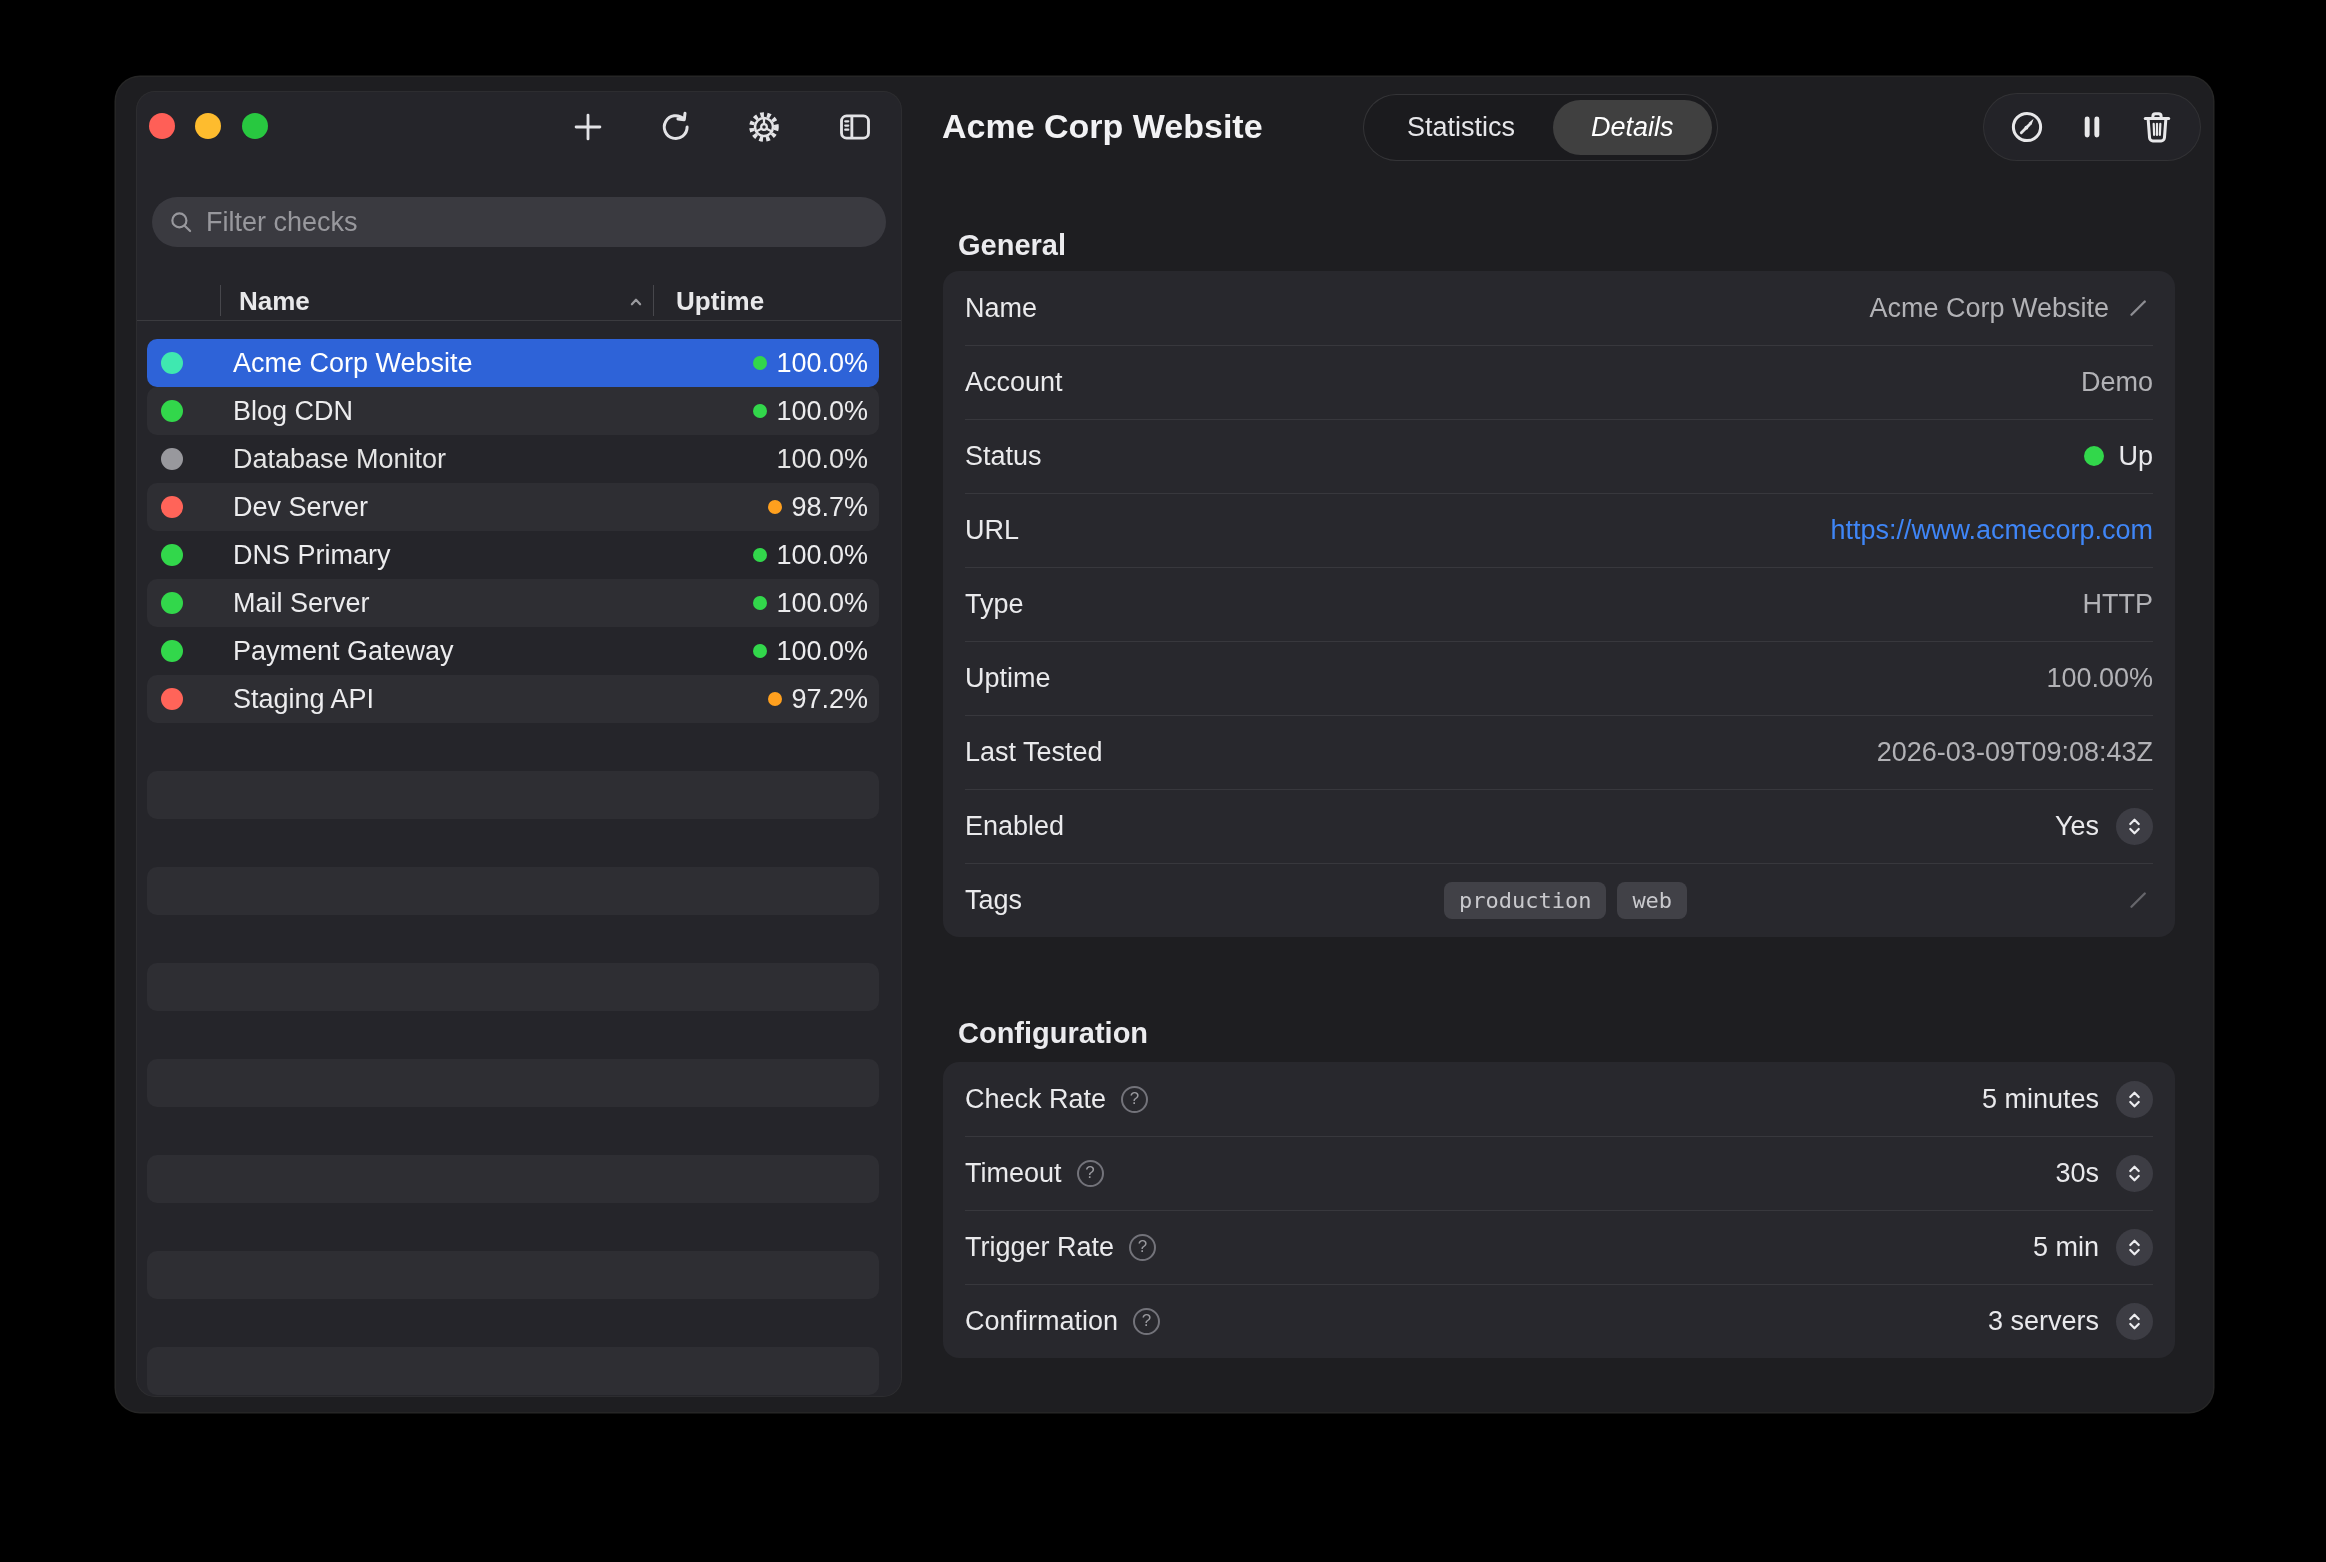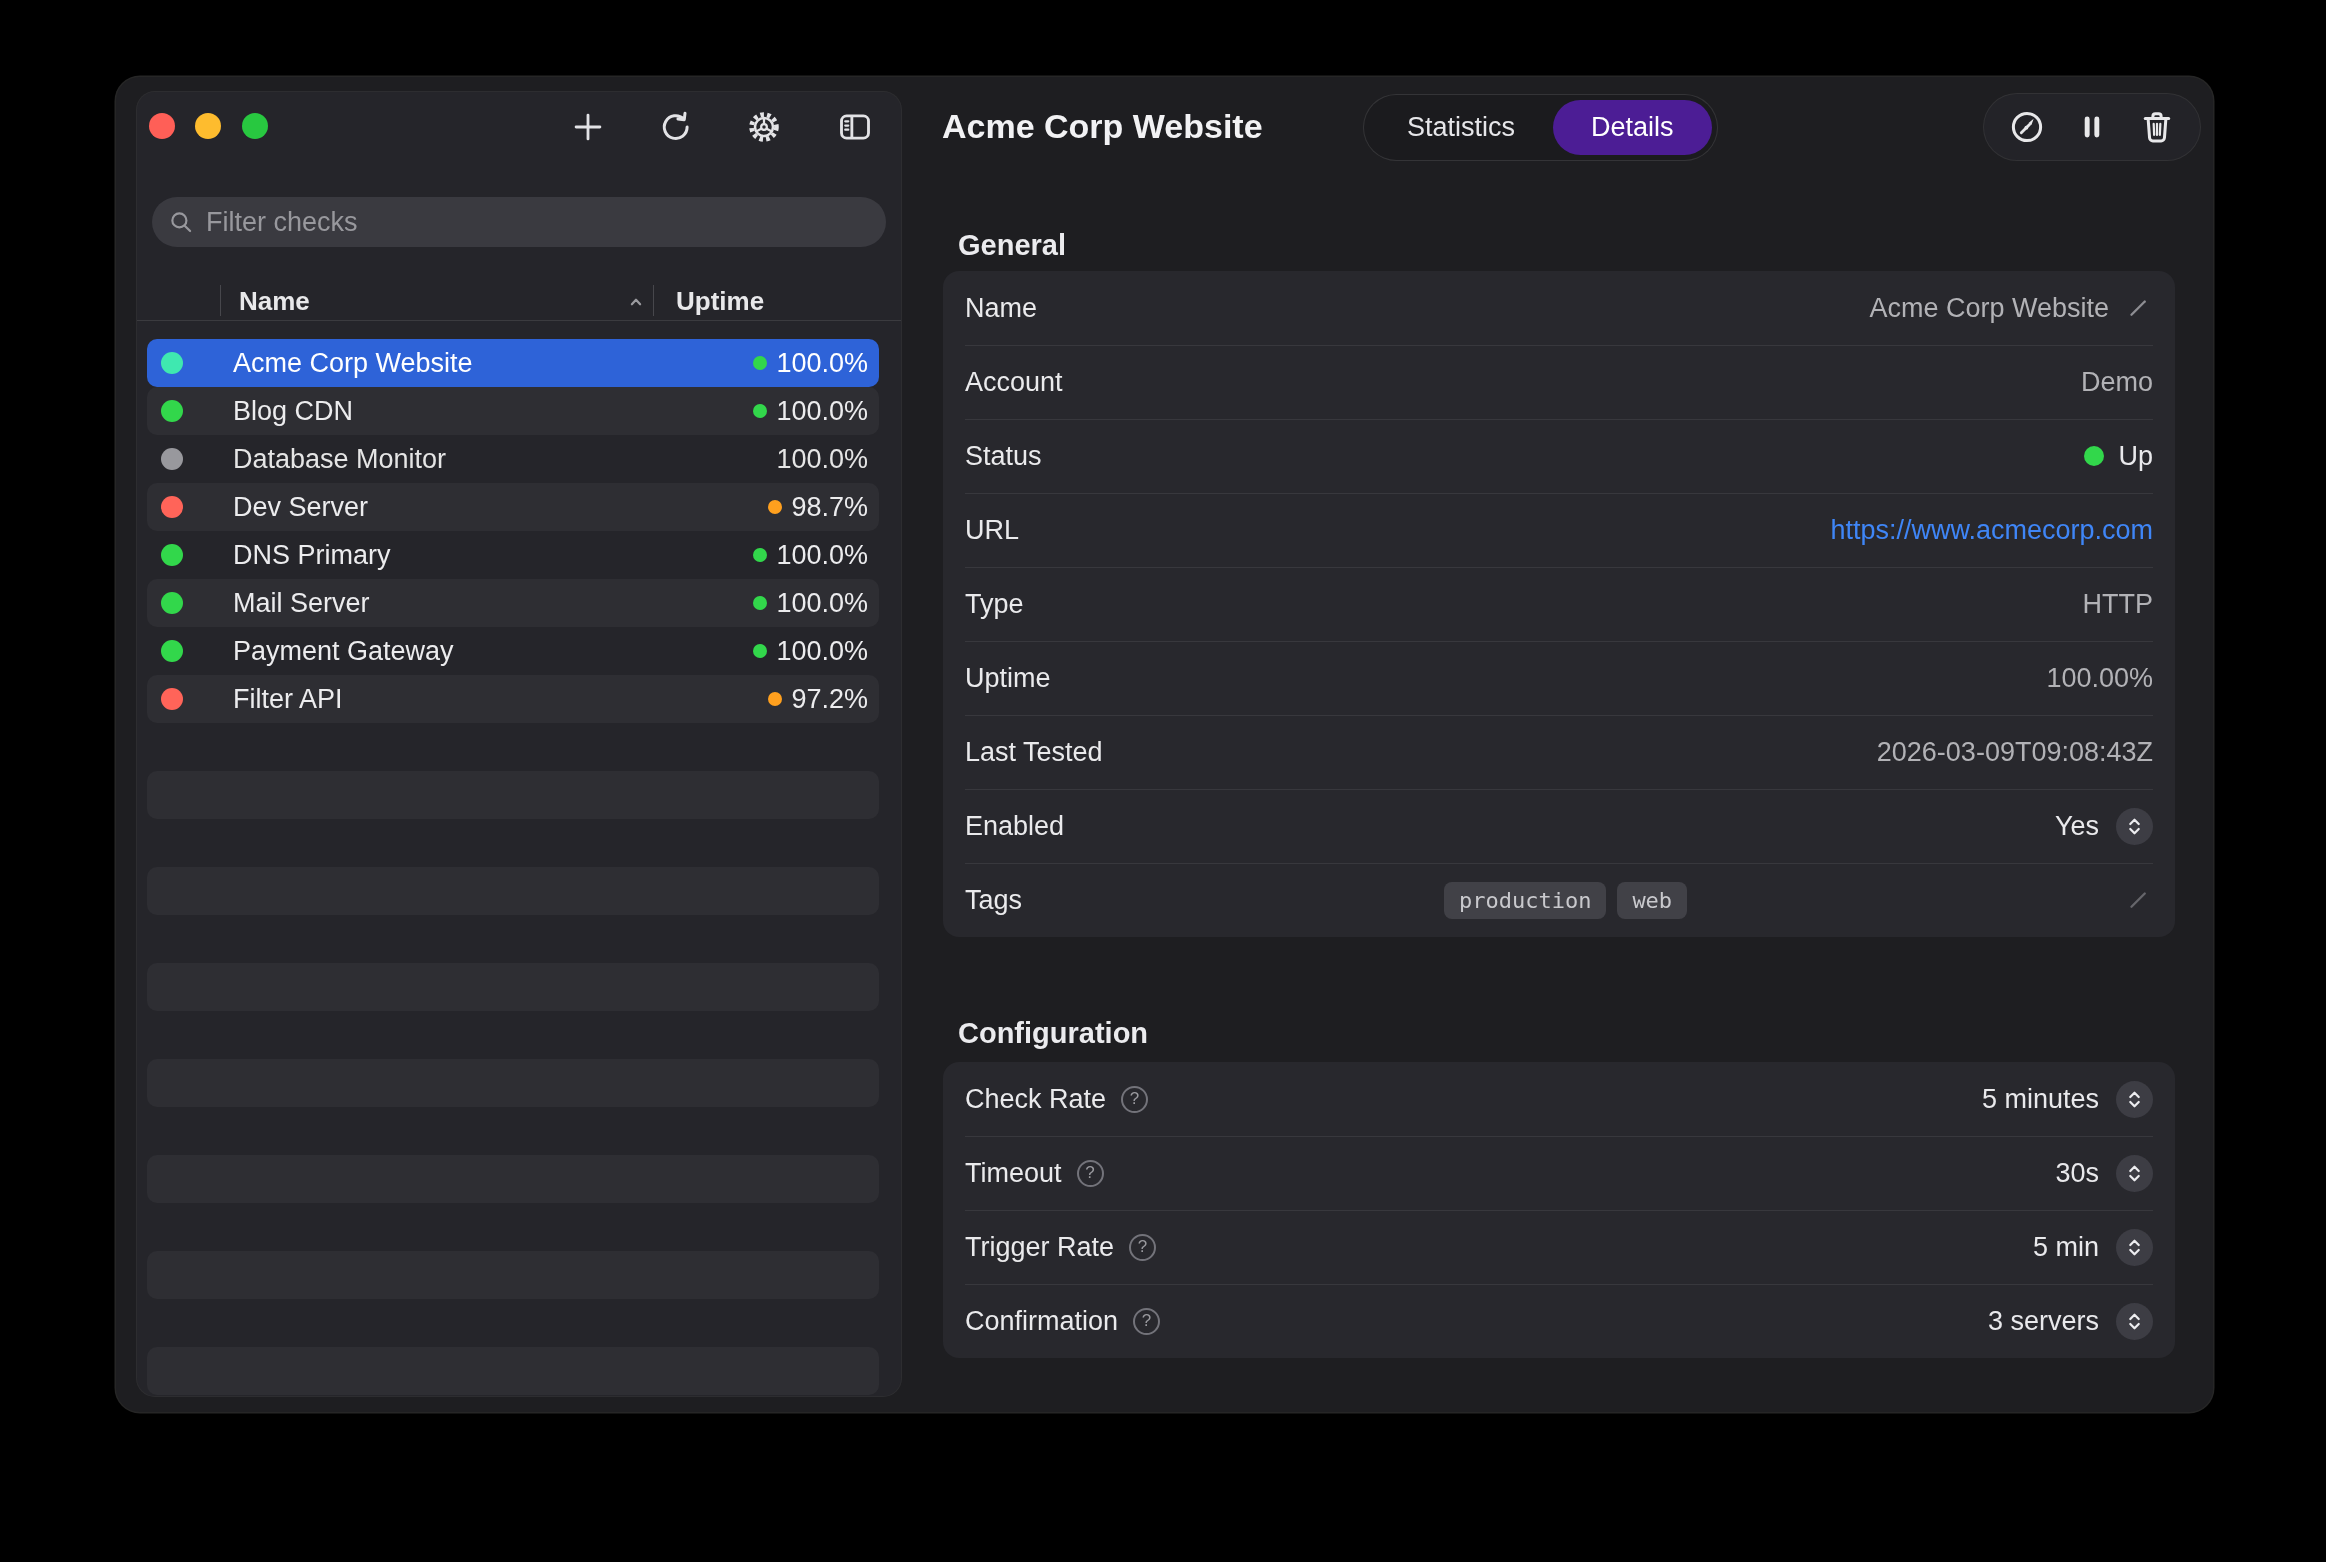--- a/index.html
+++ b/index.html
@@ -40,21 +40,21 @@
   .rsp { flex:1; }
   .updot { width:14px; height:14px; border-radius:50%; margin-right:9px; flex:0 0 auto; }
   .uval { margin-right:11px; }
 
   
   .d-title { position:absolute; left:826px; top:30px; font-size:34px; font-weight:bold; color:#f2f2f4; }
   .tabs { position:absolute; left:1248px; top:18px; height:65px; border-radius:33px; background:#1b1b1e;
     box-shadow:0 0 0 1px rgba(255,255,255,0.10); display:flex; align-items:center; padding:0 5px; }
   .tab { height:55px; border-radius:28px; display:flex; align-items:center; justify-content:center;
     font-size:27px; color:#e6e6e9; padding:0 38px; cursor:default; }
-  .tab.sel { background:#4c1d95; color:#fff; }
+  .tab.sel { background:#404040; color:#fff;font-style:italic; }
   .actions { position:absolute; left:1868px; top:17px; width:216px; height:66px; border-radius:34px;
     background:#232328; box-shadow:0 0 0 1px rgba(255,255,255,0.09);
     display:flex; align-items:center; justify-content:space-evenly; }
   .actions button { background:none; border:none; color:#e8e8ea; width:44px; height:44px;
     display:flex; align-items:center; justify-content:center; cursor:default; }
 
   
   .sec-head { position:absolute; left:842px; font-size:29px; font-weight:bold; color:#ebebee;margin-top:9px; }
   .card { position:absolute; left:827px; width:1232px; background:#28282d; border-radius:16px; }
   .drow { display:flex; align-items:center; height:74px; padding:0 22px; position:relative; font-size:27px; }
@@ -185,21 +185,21 @@
         </div>
         <div class="row">
           <span class="lead" style="background:#32D74B"></span>
           <span class="rname">Payment Gateway</span>
           <span class="rsp"></span>
           <span class="updot" style="background:#32D74B"></span>
           <span class="uval">100.0%</span>
         </div>
         <div class="row stripe">
           <span class="lead" style="background:#FF6459"></span>
-          <span class="rname">Filter API</span>
+          <span class="rname">Staging API</span>
           <span class="rsp"></span>
           <span class="updot" style="background:#FFA01E"></span>
           <span class="uval">97.2%</span>
         </div>
         <div class="row"></div>
         <div class="row stripe"></div>
         <div class="row"></div>
         <div class="row stripe"></div>
         <div class="row"></div>
         <div class="row stripe"></div>

